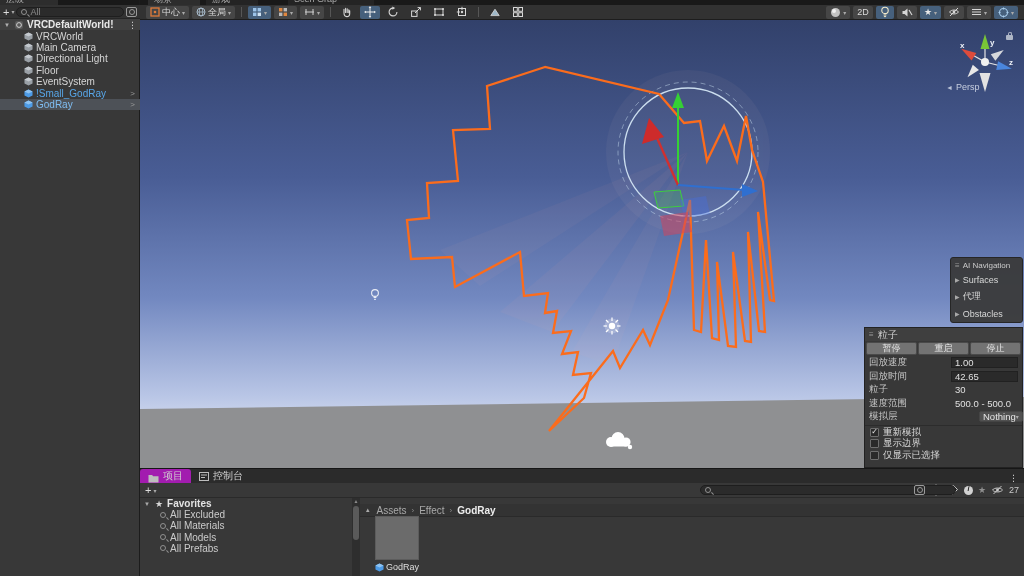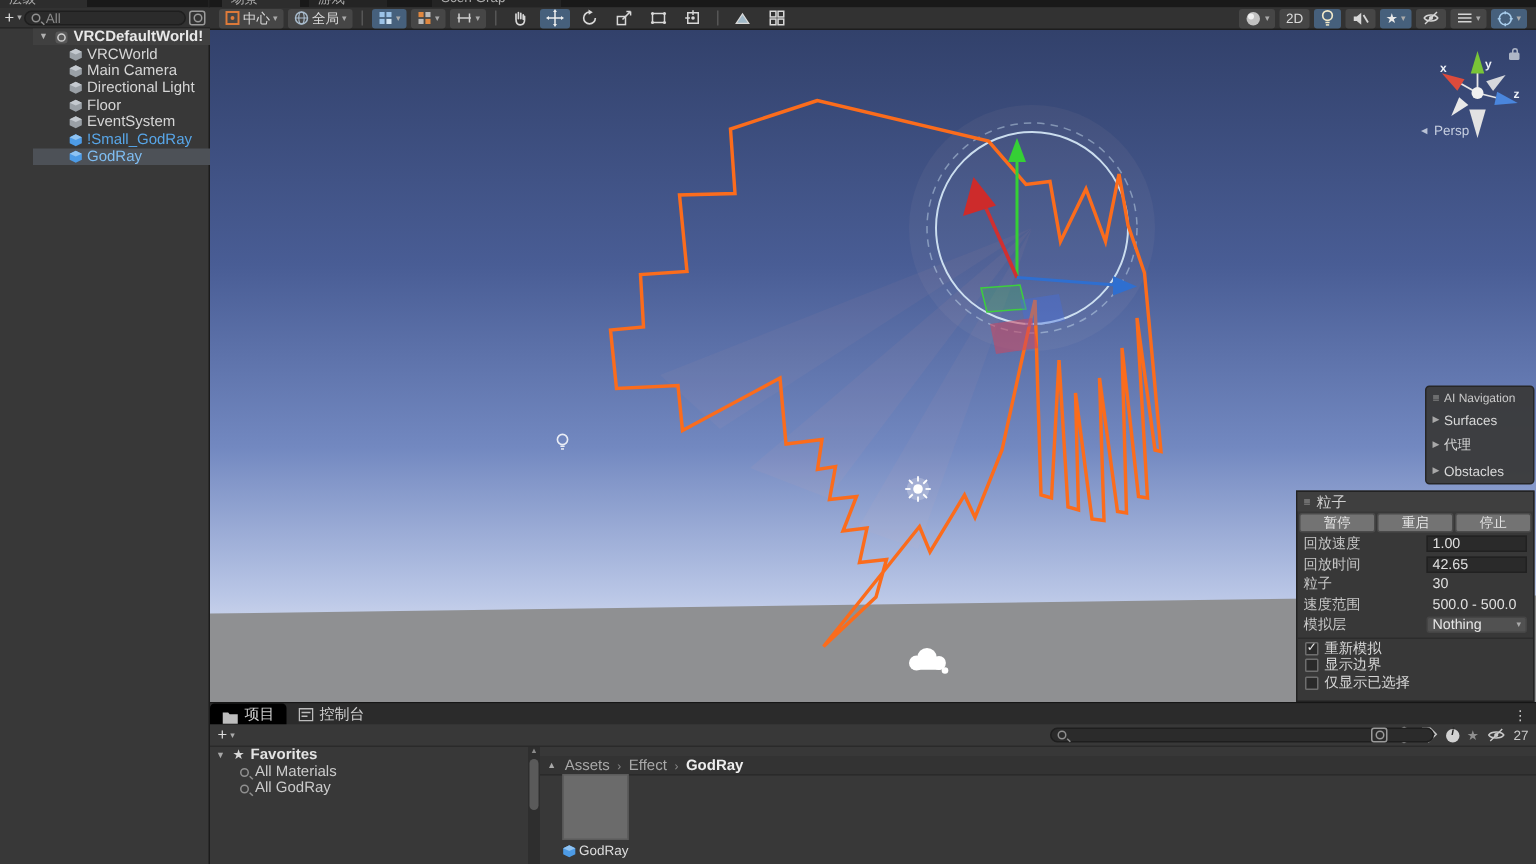--- a/index.html
+++ b/index.html
@@ -19,21 +19,21 @@
   .chev { color:#aaa; font-size:6px; }
   .pill { background:#2b2b2b; border:1px solid #1e1e1e; border-radius:6px; height:10px;
           display:flex; align-items:center; padding:0 4px; gap:3px; flex:1; min-width:0; }
   .pill input { background:transparent; border:none; outline:none; color:#bbb; font-size:9px; width:100%;
                 font-family:"Liberation Sans","DejaVu Sans",sans-serif; }
   .pill input::placeholder { color:#8b8b8b; }
   .mag { width:6px; height:6px; border:1px solid #909090; border-radius:50%; position:relative; flex:none; }
   .mag::after { content:""; position:absolute; left:5px; top:5px; width:3px; height:1px; background:#909090; transform:rotate(45deg); }
   .pickwin { width:11px; height:10px; border:1px solid #9a9a9a; border-radius:2px; position:relative; flex:none; }
   .pickwin::after { content:""; position:absolute; right:1px; bottom:1px; width:4px; height:4px; border:1px solid #9a9a9a; border-radius:50%; }
-  .tree { left:0; top:19px; width:140px;margin-left:22px; }
+  .tree { left:0; top:19px; width:140px; }
   .trow { height:11.4px; display:flex; align-items:center; gap:3px; padding-left:24px; position:relative; cursor:default; }
   .trow .lbl { white-space:nowrap; overflow:hidden; color:#d6d6d6; }
   .trow.rooth { padding-left:4px; background:#404040; color:#e8e8e8; }
   .trow.rooth .lbl { color:#e8e8e8; font-weight:bold; }
   .trow .fold { font-size:6px; color:#b0b0b0; width:7px; }
   .trow.sel { background:#4d5157; }
   .bluetxt { color:#58a6e8 !important; }
   .bluetxt2 { color:#7fbdf2 !important; }
   .childarrow { position:absolute; right:5px; color:#9a9a9a; font-size:8px; }
   .kebab { position:absolute; right:3px; color:#cfcfcf; font-size:9px; letter-spacing:0; }
@@ -69,31 +69,31 @@
   .pp { left:724px; top:307px; width:159px; height:141px; background:#383838; border:1px solid #222; }
   .pp .ttl { height:13px; display:flex; align-items:center; gap:4px; padding:0 4px; color:#d0d0d0; font-size:10px; background:#3f3f3f; }
   .ppbtns { display:flex; gap:1px; padding:1px 1px; }
   .ppbtns .b { flex:1; height:13px; background:#737373; border:1px solid #4a4a4a; border-radius:2px;
                color:#e6e6e6; font-size:9px; display:flex; align-items:center; justify-content:center; cursor:default; }
   .pprow { height:13.5px; display:flex; align-items:center; padding:0 4px; gap:2px; }
   .pprow .l { width:80px; color:#c6c6c6; flex:none; font-size:9.5px; }
   .ppfield { flex:1; background:#2a2a2a; border:1px solid #212121; height:11px; line-height:10px; padding:0 3px; color:#e0e0e0; font-size:9.5px; }
   .pptext { flex:1; color:#e0e0e0; font-size:9.5px; padding-left:4px; }
   .ppdrop { flex:1; background:#515151; border:1px solid #454545; border-radius:2px; height:11px;
-            display:flex; align-items:center; justify-content:space-between; padding:0 3px; color:#e6e6e6; font-size:9.5px; }
+            display:flex; align-items:center; justify-content:space-between; padding:0 3px; color:#e6e6e6; font-size:9.5px;margin-left:28px; }
   .ppchecks { border-top:1px solid #2c2c2c; margin-top:1px; padding-top:1px; }
   .ppc { height:11.5px; display:flex; align-items:center; gap:4px; padding:0 5px; color:#d8d8d8; font-size:9.5px; }
   .cbox { width:9px; height:9px; background:#2a2a2a; border:1px solid #6e6e6e; border-radius:1px;
           display:flex; align-items:center; justify-content:center; color:#e8e8e8; font-size:8px; line-height:8px; flex:none; }
 
   
   .proj { left:0; top:468px; width:884px; height:108px; background:#383838; border-top:1px solid #161616; }
   .ptabs { left:0; top:0; width:884px; height:14px; background:#2b2b2b; display:flex; align-items:flex-end; }
   .ptab { height:14px; display:flex; align-items:center; gap:4px; padding:0 8px; color:#cfcfcf; cursor:default; }
-  .ptab.on { background:#000000; border-radius:3px 3px 0 0;align-items:flex-end; }
+  .ptab.on { background:#a21caf; border-radius:3px 3px 0 0;align-items:flex-end; }
   .ptabicons { margin-left:auto; display:flex; align-items:center; gap:8px; padding-right:6px; }
   .ptb { left:0; top:14px; width:884px; height:15px; background:#383838; border-bottom:1px solid #2a2a2a;
          display:flex; align-items:center; padding:0 5px; gap:2px; }
   .ptb .pill { position:absolute; left:560px; width:256px; flex:none; }
   .ricons { margin-left:auto; display:flex; align-items:center; gap:5px; }
   .infoic { width:9px; height:9px; background:#d2d2d2; border-radius:50%; position:relative; }
   .infoic::after { content:"i"; position:absolute; left:0; top:-1px; width:9px; text-align:center; color:#222; font-size:7px; font-weight:bold; font-style:italic; }
   .starbtn { color:#8f8f8f; font-size:9px; }
   .cnt { color:#c9c9c9; font-size:9px; }
   .pbody { left:0; top:29px; width:884px; height:79px; }
@@ -581,25 +581,33 @@
       </div>
       <div class="abs pbody">
         <div class="abs fav">
           <div class="frow hdr">
             <span class="fold">▼</span>
             <span class="star">★</span>
             <span>Favorites</span>
           </div>
           <div class="frow">
               <span class="mag"></span>
+              <span>All Excluded</span>
+            </div>
+          <div class="frow">
+              <span class="mag"></span>
               <span>All Materials</span>
             </div>
           <div class="frow">
               <span class="mag"></span>
-              <span>All GodRay</span>
+              <span>All Models</span>
+            </div>
+          <div class="frow">
+              <span class="mag"></span>
+              <span>All Prefabs</span>
             </div>
         </div>
         <div class="abs vscroll">
           <span class="vup">▲</span>
           <span class="vthumb"></span>
         </div>
         <div class="abs pright">
           <div class="abs crumbs">
             <span class="collapse">▴</span>
             <span class="crumb">Assets</span>

